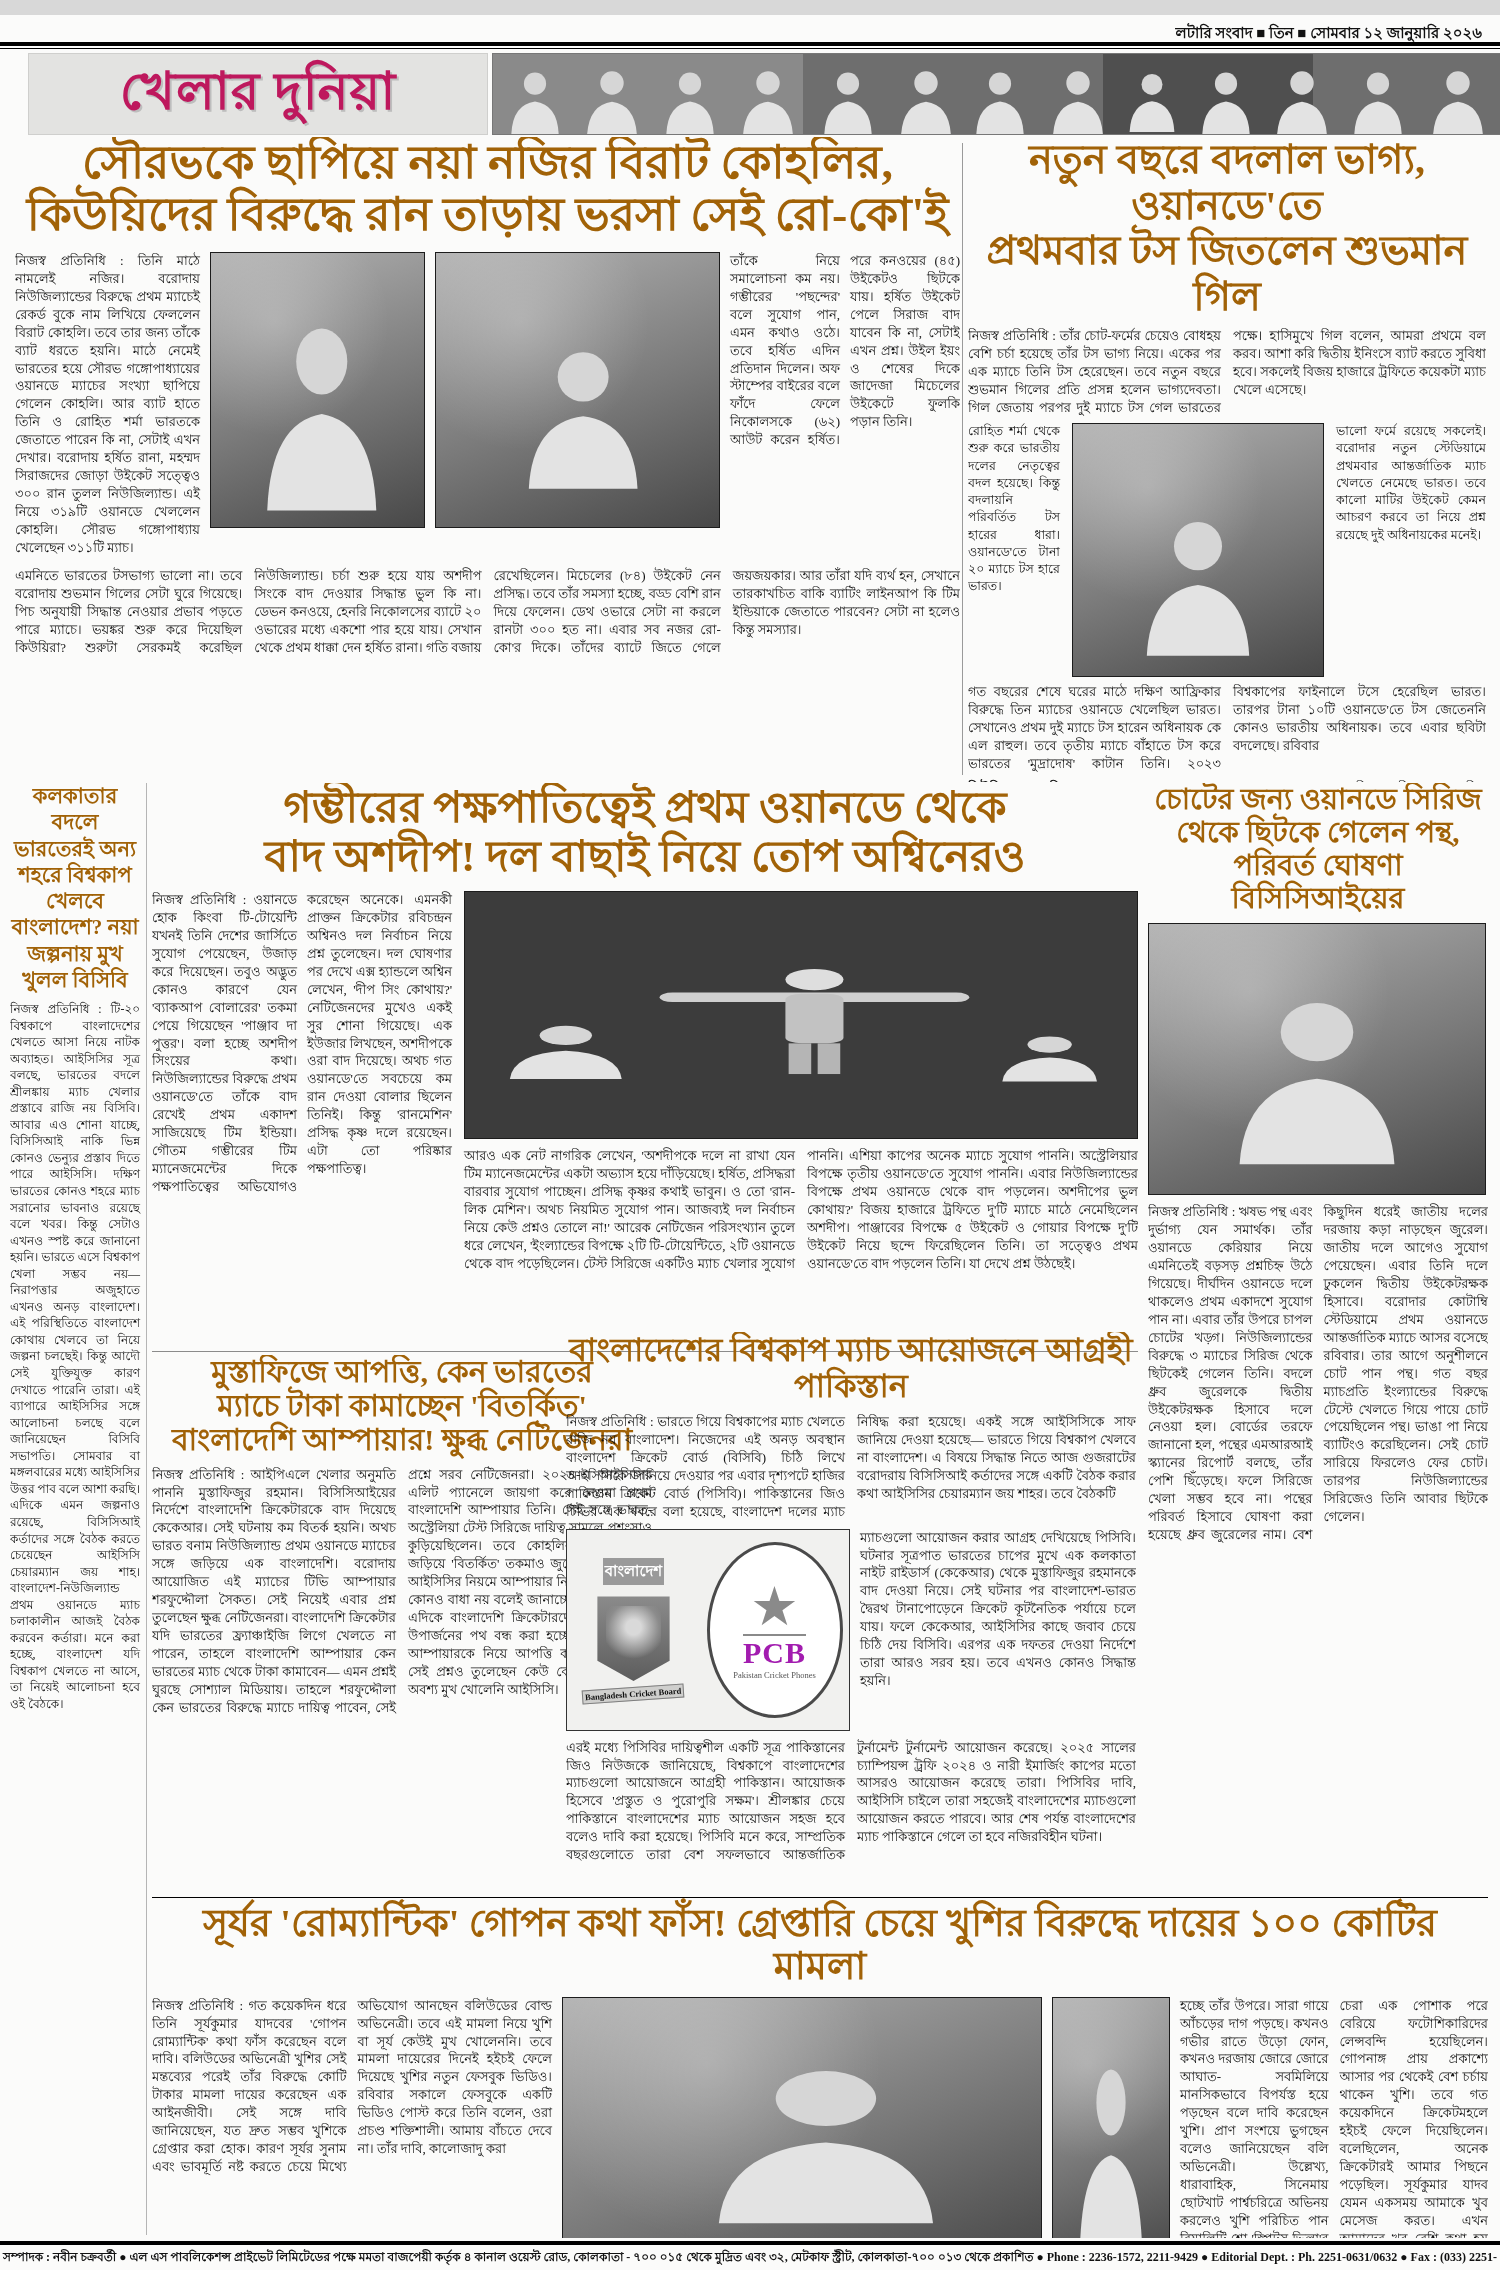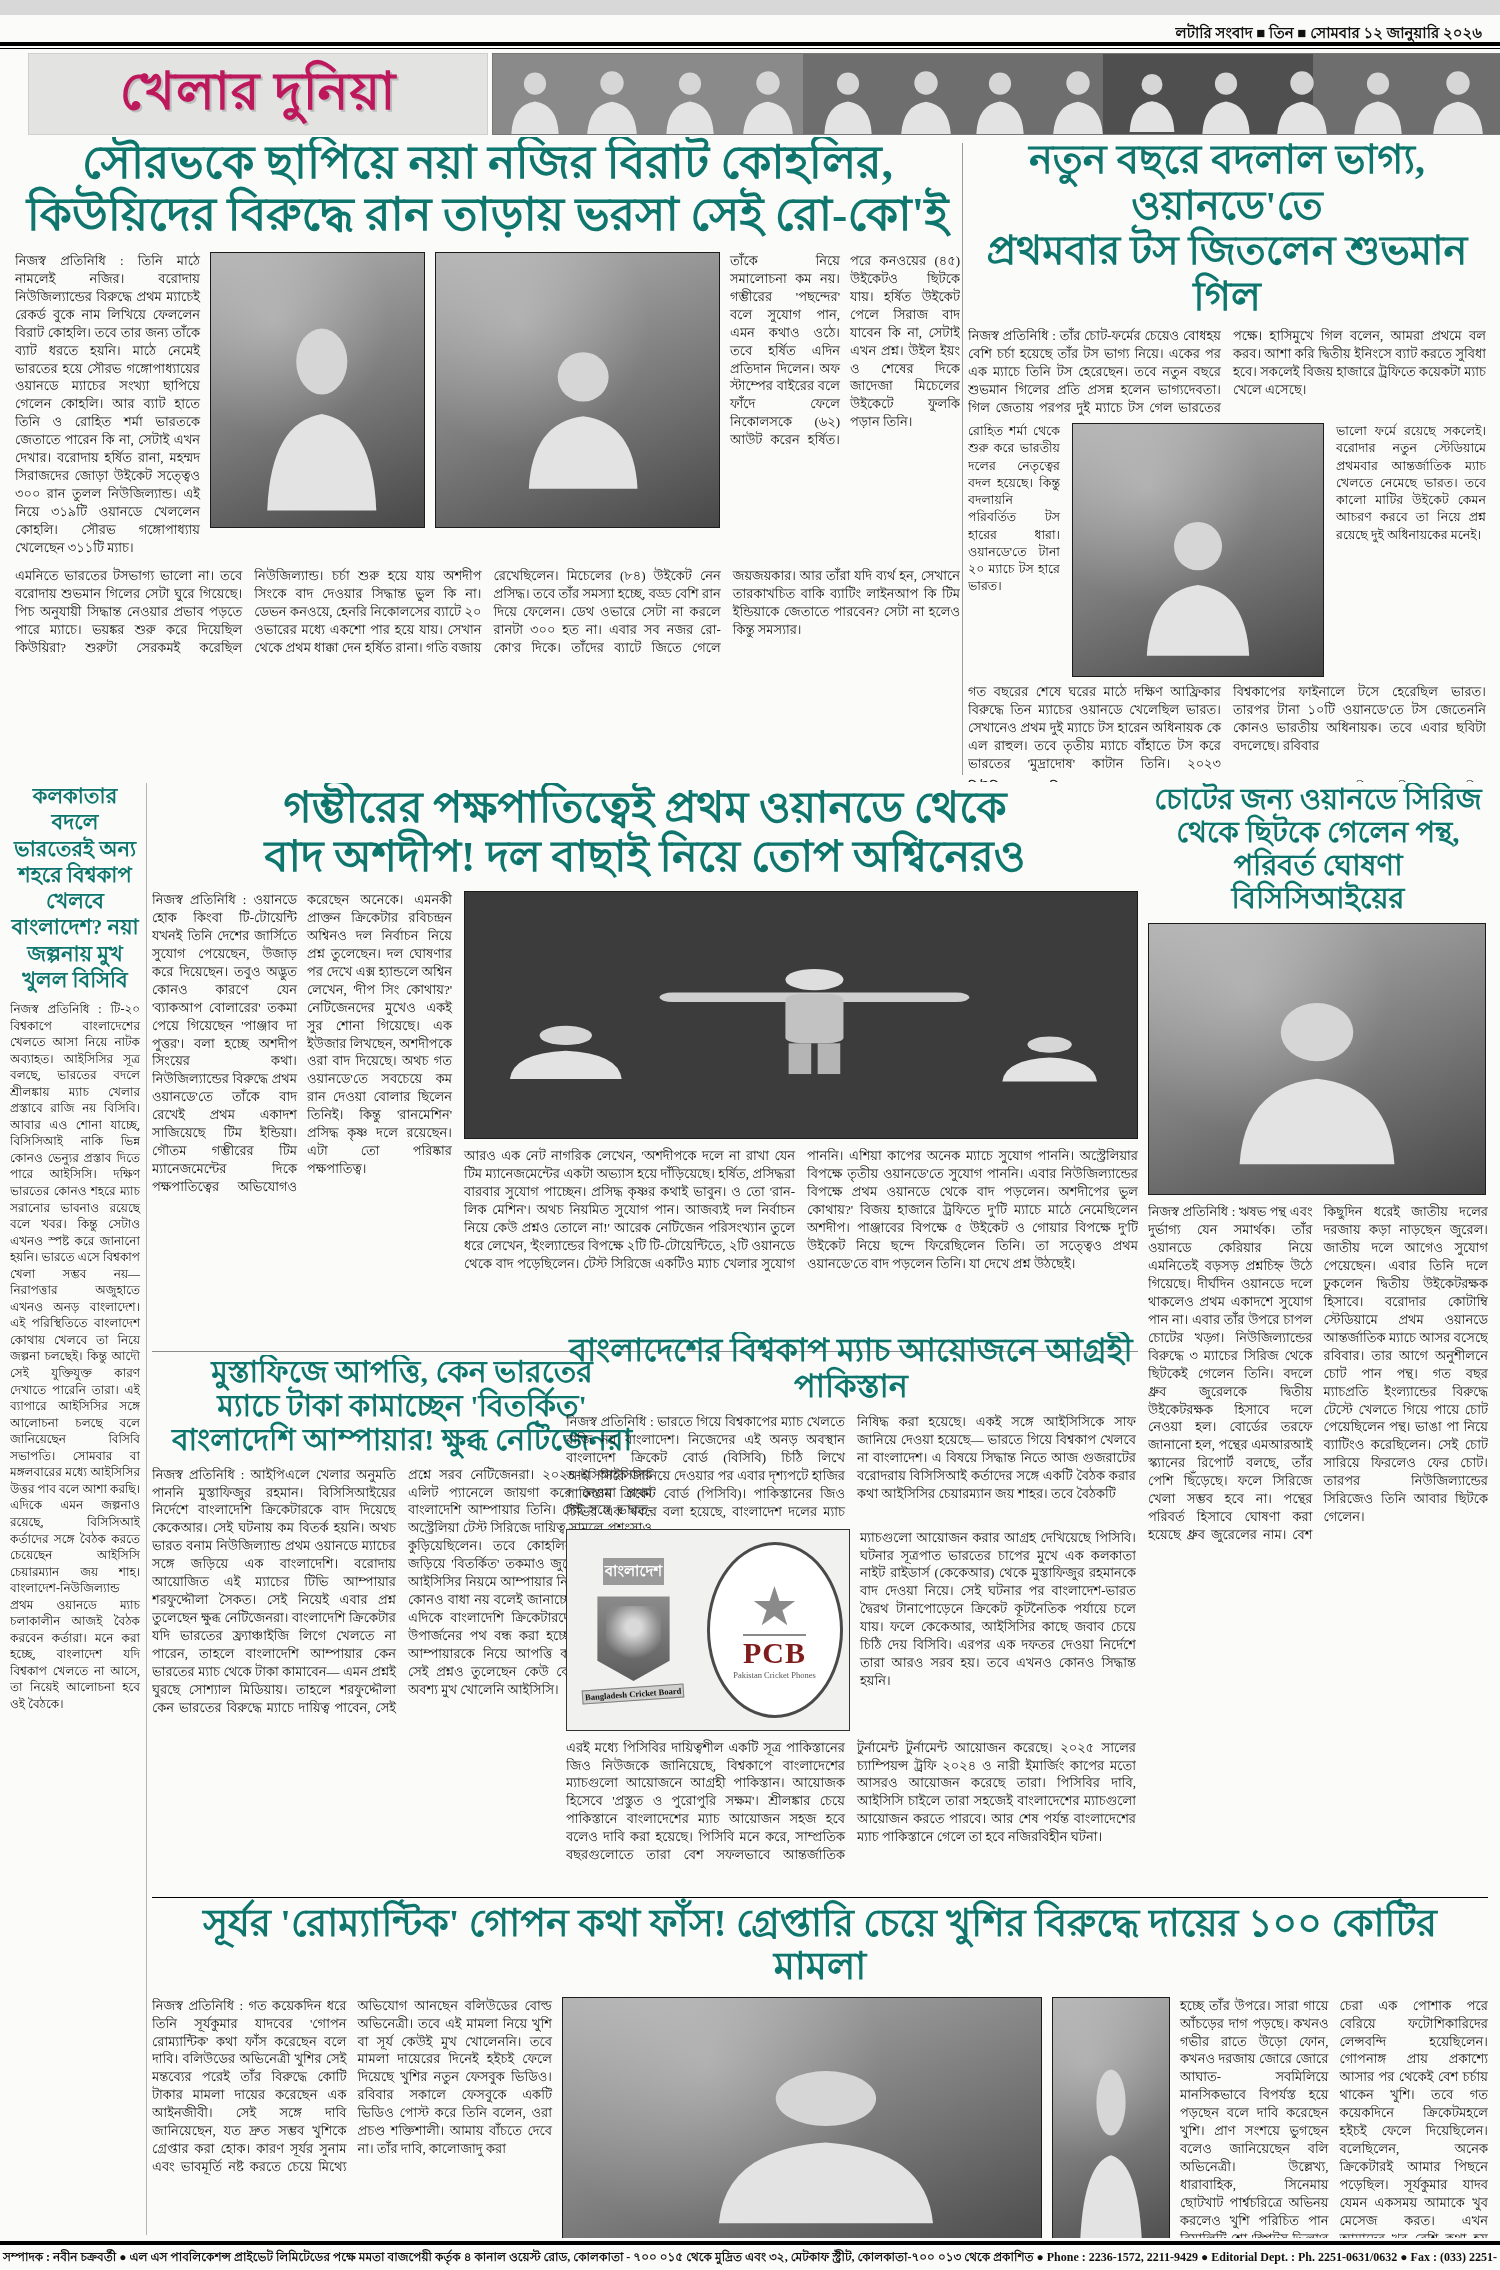--- a/index.html
+++ b/index.html
@@ -18,21 +18,21 @@
                   text-shadow:2px 2px 0 #bdbdbd;}
   .photo-strip{position:absolute;top:38px;left:492px;width:1008px;height:80px;border:1px solid #777;overflow:hidden;}
   .photo-strip svg{width:100%;height:100%;display:block;}
   
   .photo{border:1px solid #1c1c1c;background:
       radial-gradient(circle at 30% 25%,rgba(255,255,255,.25),transparent 45%),
       linear-gradient(160deg,#b3b3b3,#7a7a7a 55%,#484848);
       position:relative;overflow:hidden;flex:0 0 auto;}
   .photo svg{position:absolute;left:0;top:0;width:100%;height:100%;}
   
-  .hl{font-weight:bold;text-align:center;line-height:1.14;color:#0f766e;}
+  .hl{font-weight:bold;text-align:center;line-height:1.14;color:#a16207;}
   .hl span{display:block;}
   
   .art{position:absolute;overflow:hidden;}
   .art-kohli{left:15px;top:122px;width:945px;height:645px;}
   .hl-1{font-size:46px;}
   .a1-body{display:flex;gap:10px;margin-top:10px;}
   .a1-c1{width:185px;}
   .ph-kohli{width:213px;height:274px;}
   .ph-ganguly{width:283px;height:274px;}
   .a1-cr{flex:1;column-count:2;column-gap:10px;}
@@ -75,21 +75,21 @@
   .bcb-top{font-size:15px;font-weight:bold;background:#9a9a9a;color:#fff;padding:1px 2px;display:inline-block;}
   .bcb-shield{width:86px;height:92px;margin:4px auto 2px auto;background:linear-gradient(180deg,#8f8f8f,#5d5d5d);
               clip-path:polygon(50% 100%,92% 78%,92% 8%,8% 8%,8% 78%);position:relative;}
   .bcb-shield::after{content:"";position:absolute;left:18%;top:18%;width:64%;height:58%;
               background:radial-gradient(circle at 50% 40%,#d9d9d9 18%,#8c8c8c 60%,transparent 75%);}
   .bcb-ribbon{font-size:8.5px;font-weight:bold;background:#cfcfcd;border:1px solid #7e7e7e;
               padding:1px 2px;transform:rotate(-4deg);display:inline-block;}
   .pcb-logo{width:130px;height:170px;border:3px solid #4a4a4a;border-radius:50%;display:flex;
             flex-direction:column;align-items:center;justify-content:center;background:#fff;}
   .pcb-star{font-size:54px;color:#8a8a8a;line-height:1;}
-  .pcb-name{font-size:30px;font-weight:bold;letter-spacing:1px;color:#7f1d1d;border-top:2px solid #8a8a8a;}
+  .pcb-name{font-size:30px;font-weight:bold;letter-spacing:1px;color:#a21caf;border-top:2px solid #8a8a8a;}
   .pcb-sub{font-size:8.5px;color:#555;}
   .pak-side{flex:1;font-size:13px;}
   .pak-last{margin-top:8px;column-count:2;column-gap:12px;}
   .art-surya{left:152px;top:1882px;width:1336px;height:336px;border-top:1px solid #000;padding-top:4px;}
   .hl-8{font-size:38px;}
   .a8-row{display:flex;gap:10px;margin-top:8px;}
   .a8-left{width:400px;column-count:2;column-gap:11px;}
   .ph-surya{width:478px;height:262px;}
   .ph-khushi{width:116px;height:262px;}
   .a8-right{flex:1;column-count:2;column-gap:11px;}

